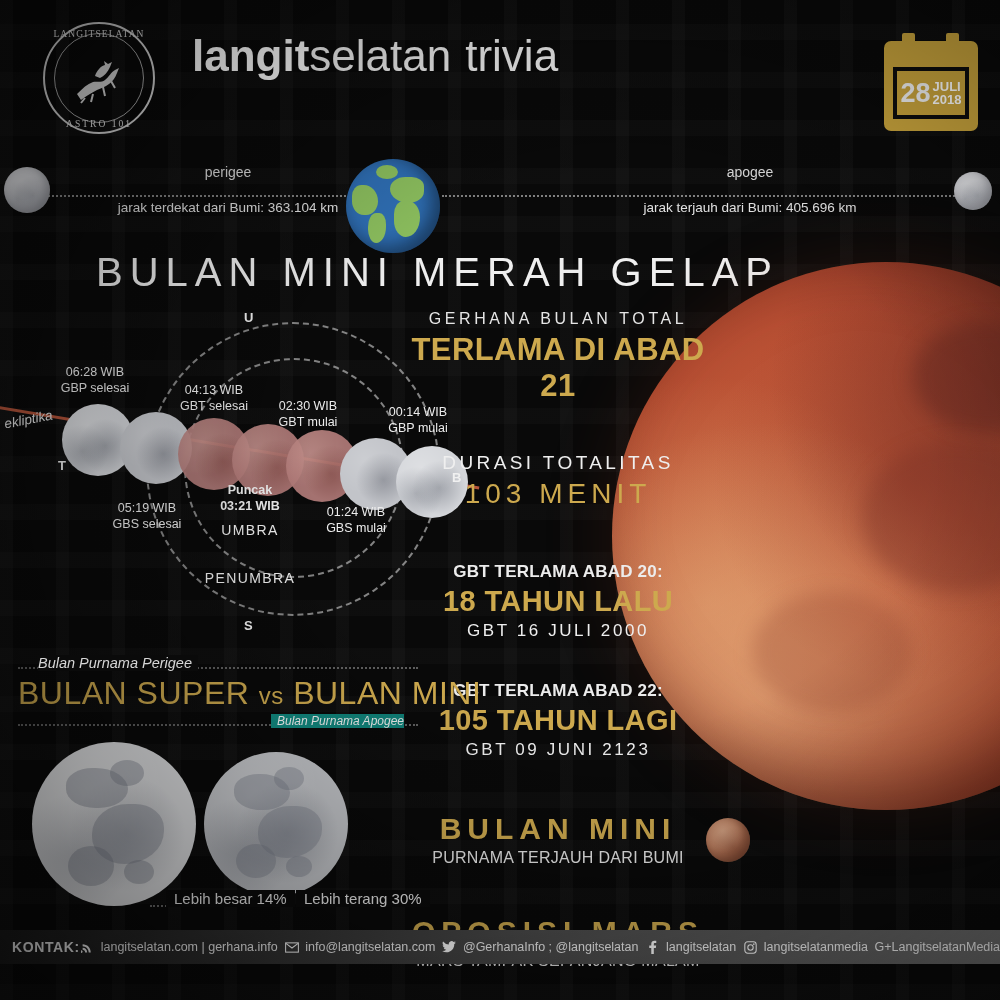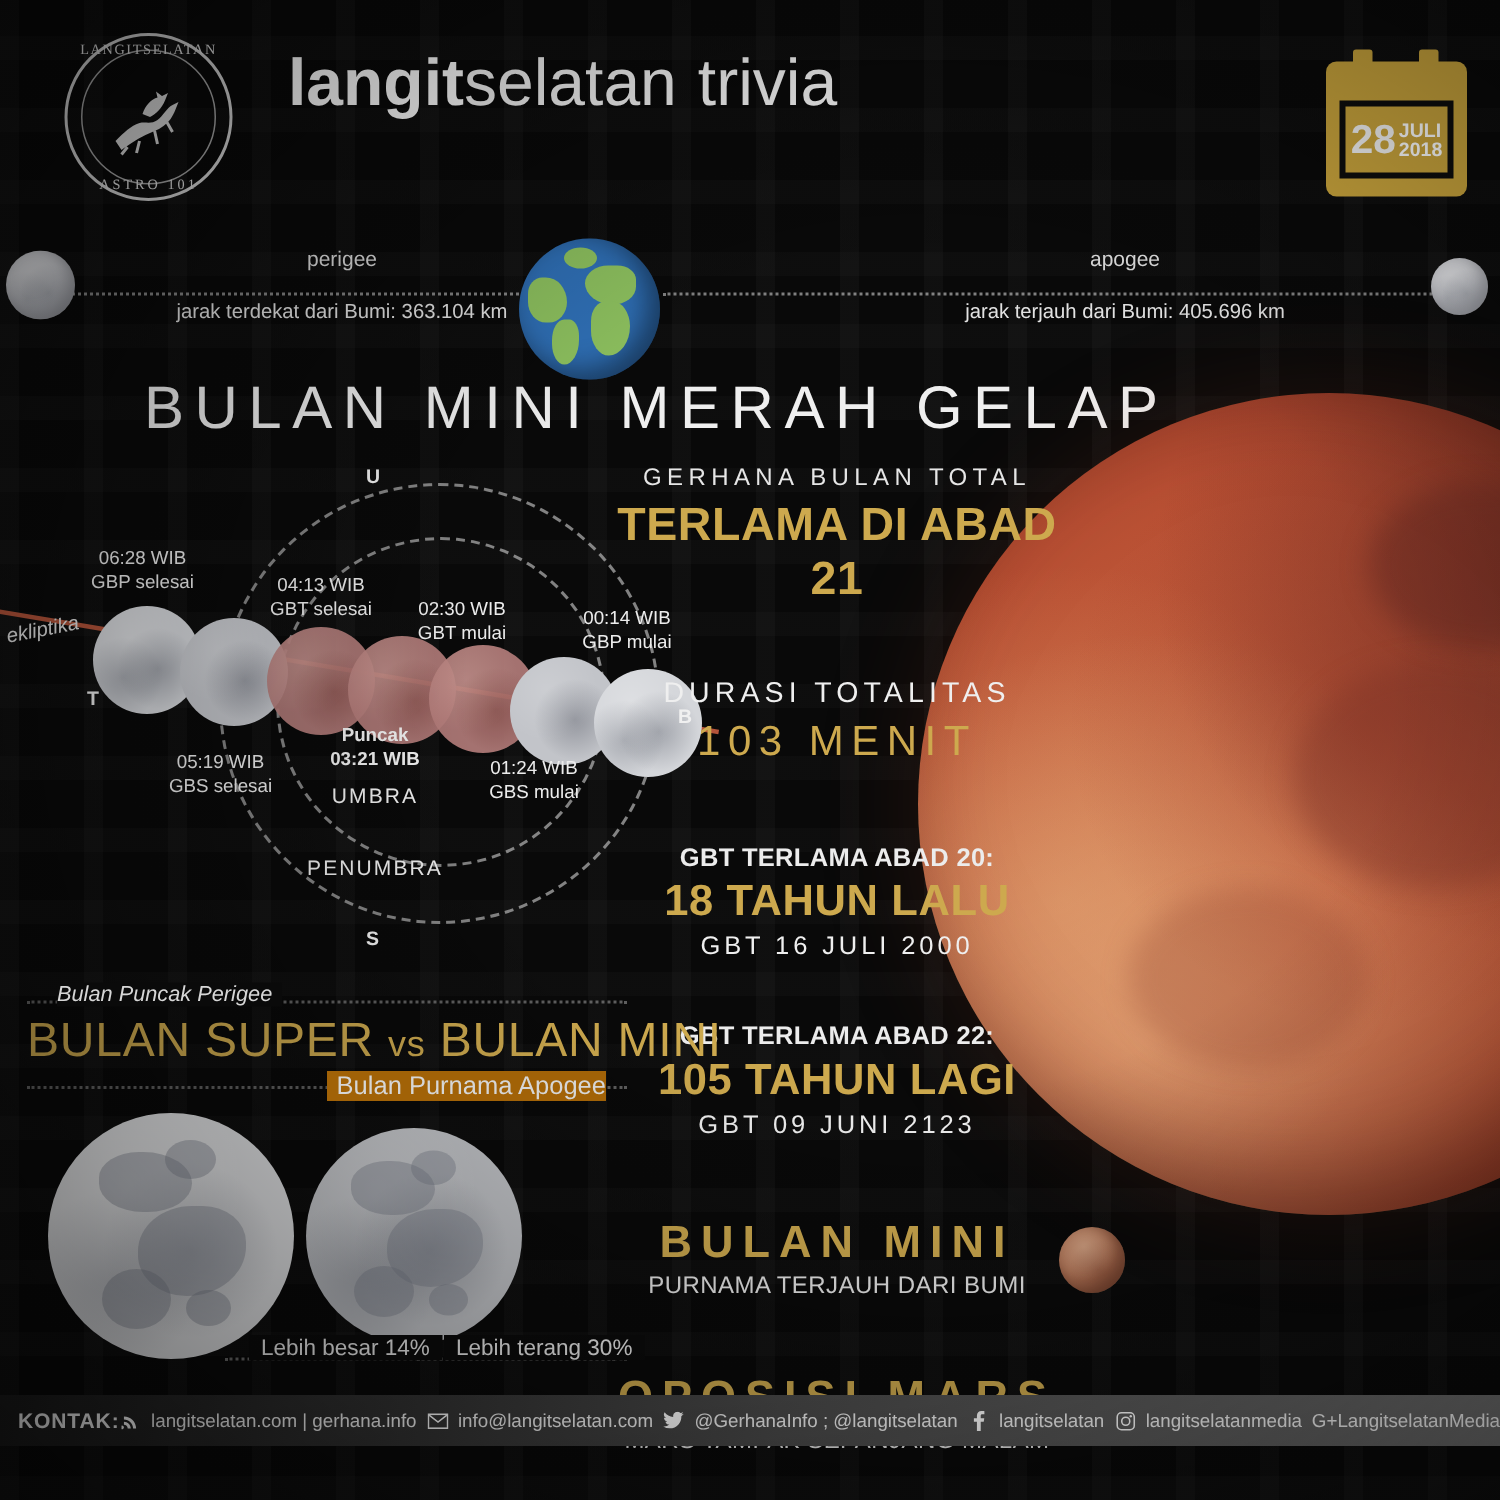--- a/index.html
+++ b/index.html
@@ -159,22 +159,22 @@
 
   
   .svm{position:absolute;left:18px;top:655px;width:400px;}
   .svm-top{position:relative;height:20px;}
   .svm-top .t{position:absolute;left:20px;top:0;font-size:14.5px;font-style:italic;color:#d6d6d6;
      background:#0a0a0a;padding-right:6px;z-index:2;}
   .svm-top .rule{position:absolute;left:0;right:0;top:12px;border-top:2px dotted rgba(200,200,200,.45);}
   .svm-mid{font-size:32px;color:#cda94e;letter-spacing:.5px;white-space:nowrap;text-align:center;}
   .svm-mid .vs{font-size:24px;color:#cda94e;}
   .svm-bot{position:relative;height:22px;}
-  .svm-bot .t{position:absolute;right:14px;top:2px;font-size:17px;color:#d6d6d6;
-     background:#a16207;padding-left:6px;z-index:2;}
+  .svm-bot .t{position:absolute;right:14px;top:2px;font-size:12px;font-style:italic;color:#d6d6d6;
+     background:#0f766e;padding-left:6px;z-index:2;}
   .svm-bot .rule{position:absolute;left:0;right:0;top:12px;border-top:2px dotted rgba(200,200,200,.45);}
 
   .bigmoon{
     position:absolute;border-radius:50%;
     background:
       radial-gradient(circle at 33% 28%, rgba(255,255,255,.30), rgba(0,0,0,0) 48%),
       radial-gradient(circle at 58% 56%, rgba(120,124,134,.38), rgba(0,0,0,0) 44%),
       radial-gradient(circle at 26% 68%, rgba(120,124,134,.30), rgba(0,0,0,0) 36%),
       #dfe0e2;
   }
@@ -355,21 +355,21 @@
 
     <div class="blk" style="margin-top:48px;">
       <div class="gold-hdr">OPOSISI MARS</div>
       <div class="sub-cap" style="margin-top:3px;">MARS TAMPAK SEPANJANG MALAM</div>
     </div>
   </div>
 
   <div class="svm">
     <div class="svm-top">
       <div class="rule"></div>
-      <div class="t">Bulan Puncak Perigee</div>
+      <div class="t">Bulan Purnama Perigee</div>
     </div>
     <div class="svm-mid">
       <span>BULAN SUPER</span>
       <span class="vs">vs</span>
       <span>BULAN MINI</span>
     </div>
     <div class="svm-bot">
       <div class="rule"></div>
       <div class="t">Bulan Purnama Apogee</div>
     </div>

